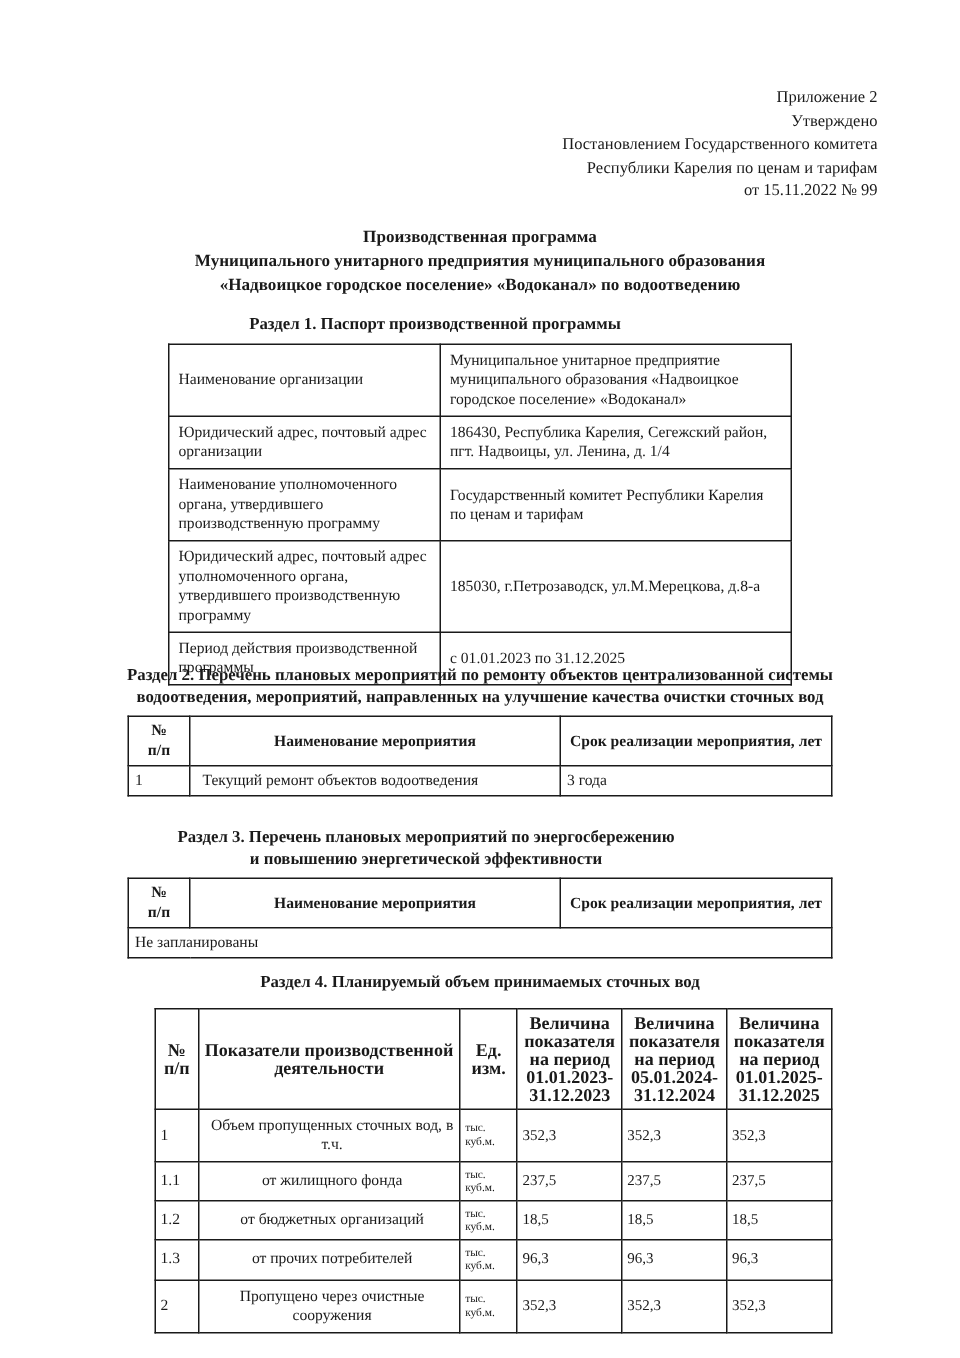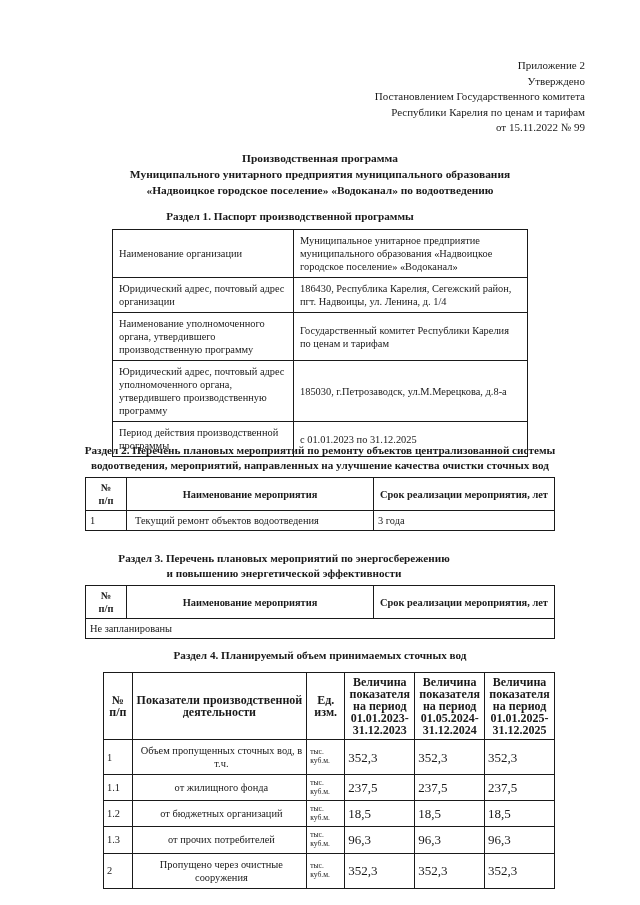--- a/index.html
+++ b/index.html
@@ -134,21 +134,21 @@
   .tbl-volume td { padding: 4px 3px; }
   .tbl-volume .c-num  { width: 26px; }
   .tbl-volume .c-ind  { width: 188px; }
   .tbl-volume .c-unit { width: 36px; }
   .tbl-volume .c-val  { width: 66px; }
   .tbl-volume td.l { text-align: center; padding-left: 7px; font-size: 10.4px; }
   .tbl-volume td.unit {
     font-size: 7.6px;
     line-height: 8.6px;
   }
-  .tbl-volume td.val { font-size: 13px; }
+  .tbl-volume td.val { font-size: 10px; }
 
   .nowrap { white-space: nowrap; }
 </style>
 </head>
 <body>
 
 <div class="page">
 
   <div class="doc-header">
     <div>Приложение 2</div>
@@ -257,21 +257,21 @@
           <div>Величина</div>
           <div>показателя</div>
           <div>на период</div>
           <div class="nowrap">01.01.2023-</div>
           <div class="nowrap">31.12.2023</div>
         </th>
         <th class="c-val">
           <div>Величина</div>
           <div>показателя</div>
           <div>на период</div>
-          <div class="nowrap">01.05.2024-</div>
+          <div class="nowrap">05.01.2024-</div>
           <div class="nowrap">31.12.2024</div>
         </th>
         <th class="c-val">
           <div>Величина</div>
           <div>показателя</div>
           <div>на период</div>
           <div class="nowrap">01.01.2025-</div>
           <div class="nowrap">31.12.2025</div>
         </th>
       </tr>

